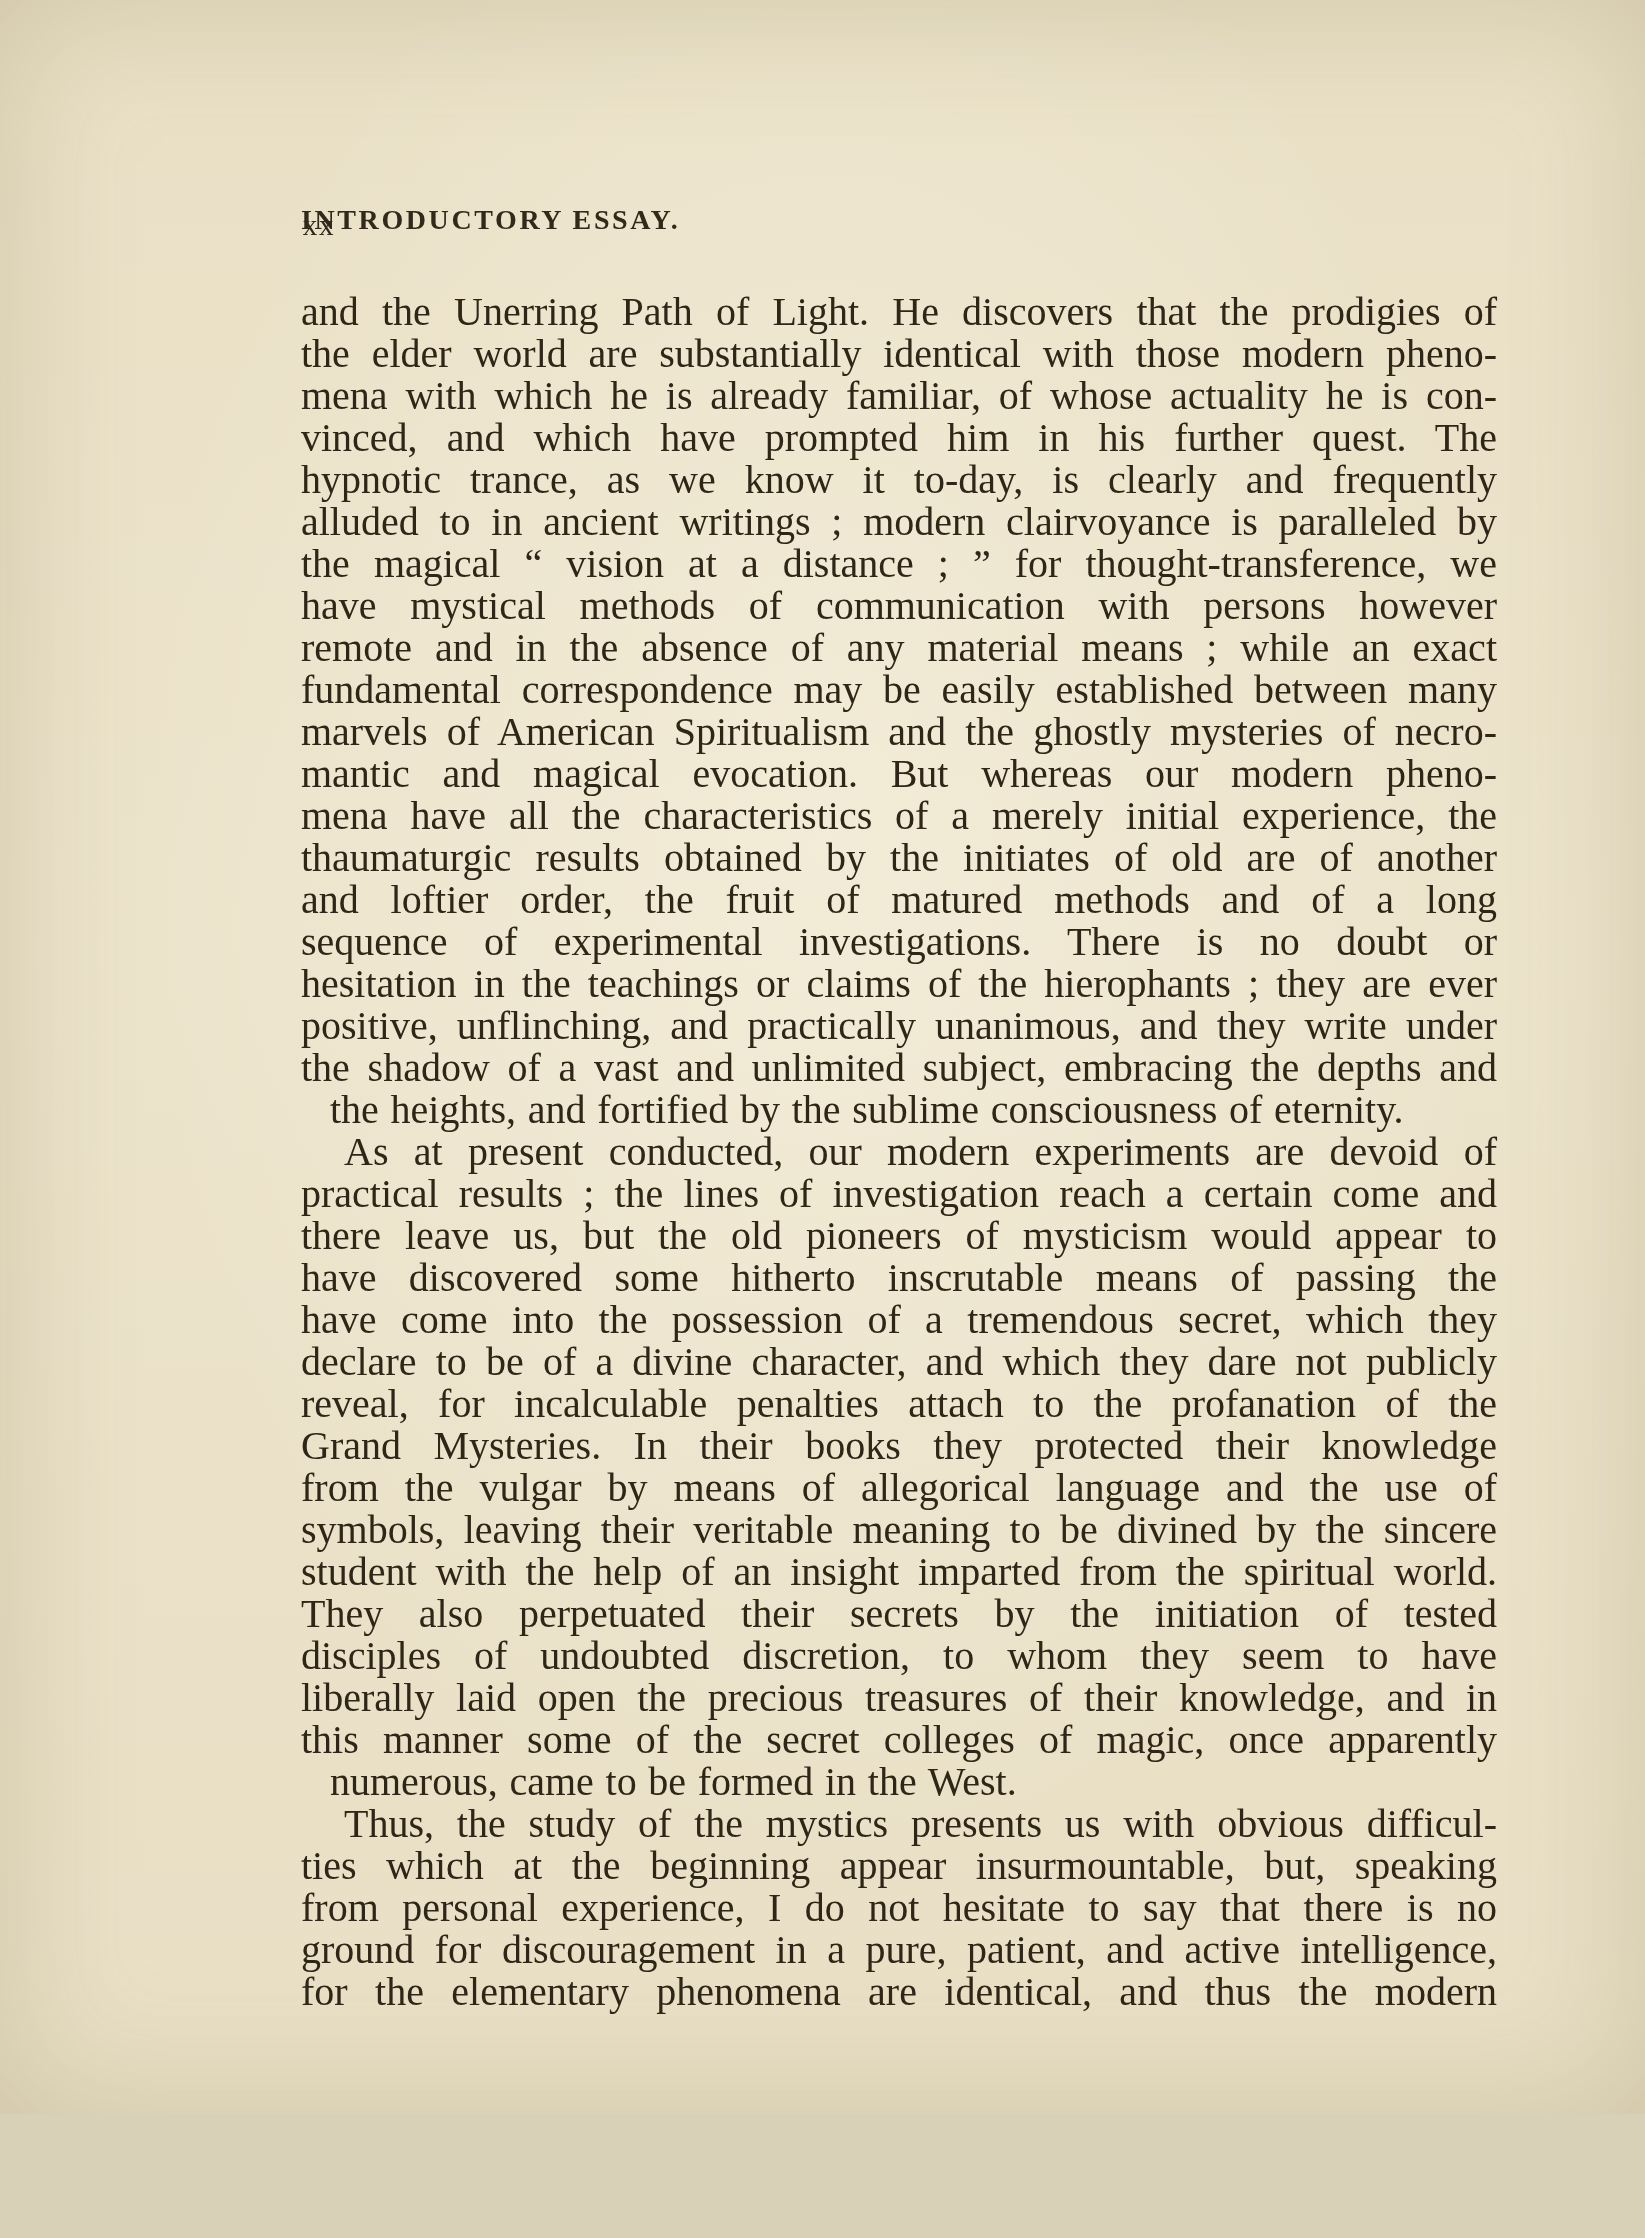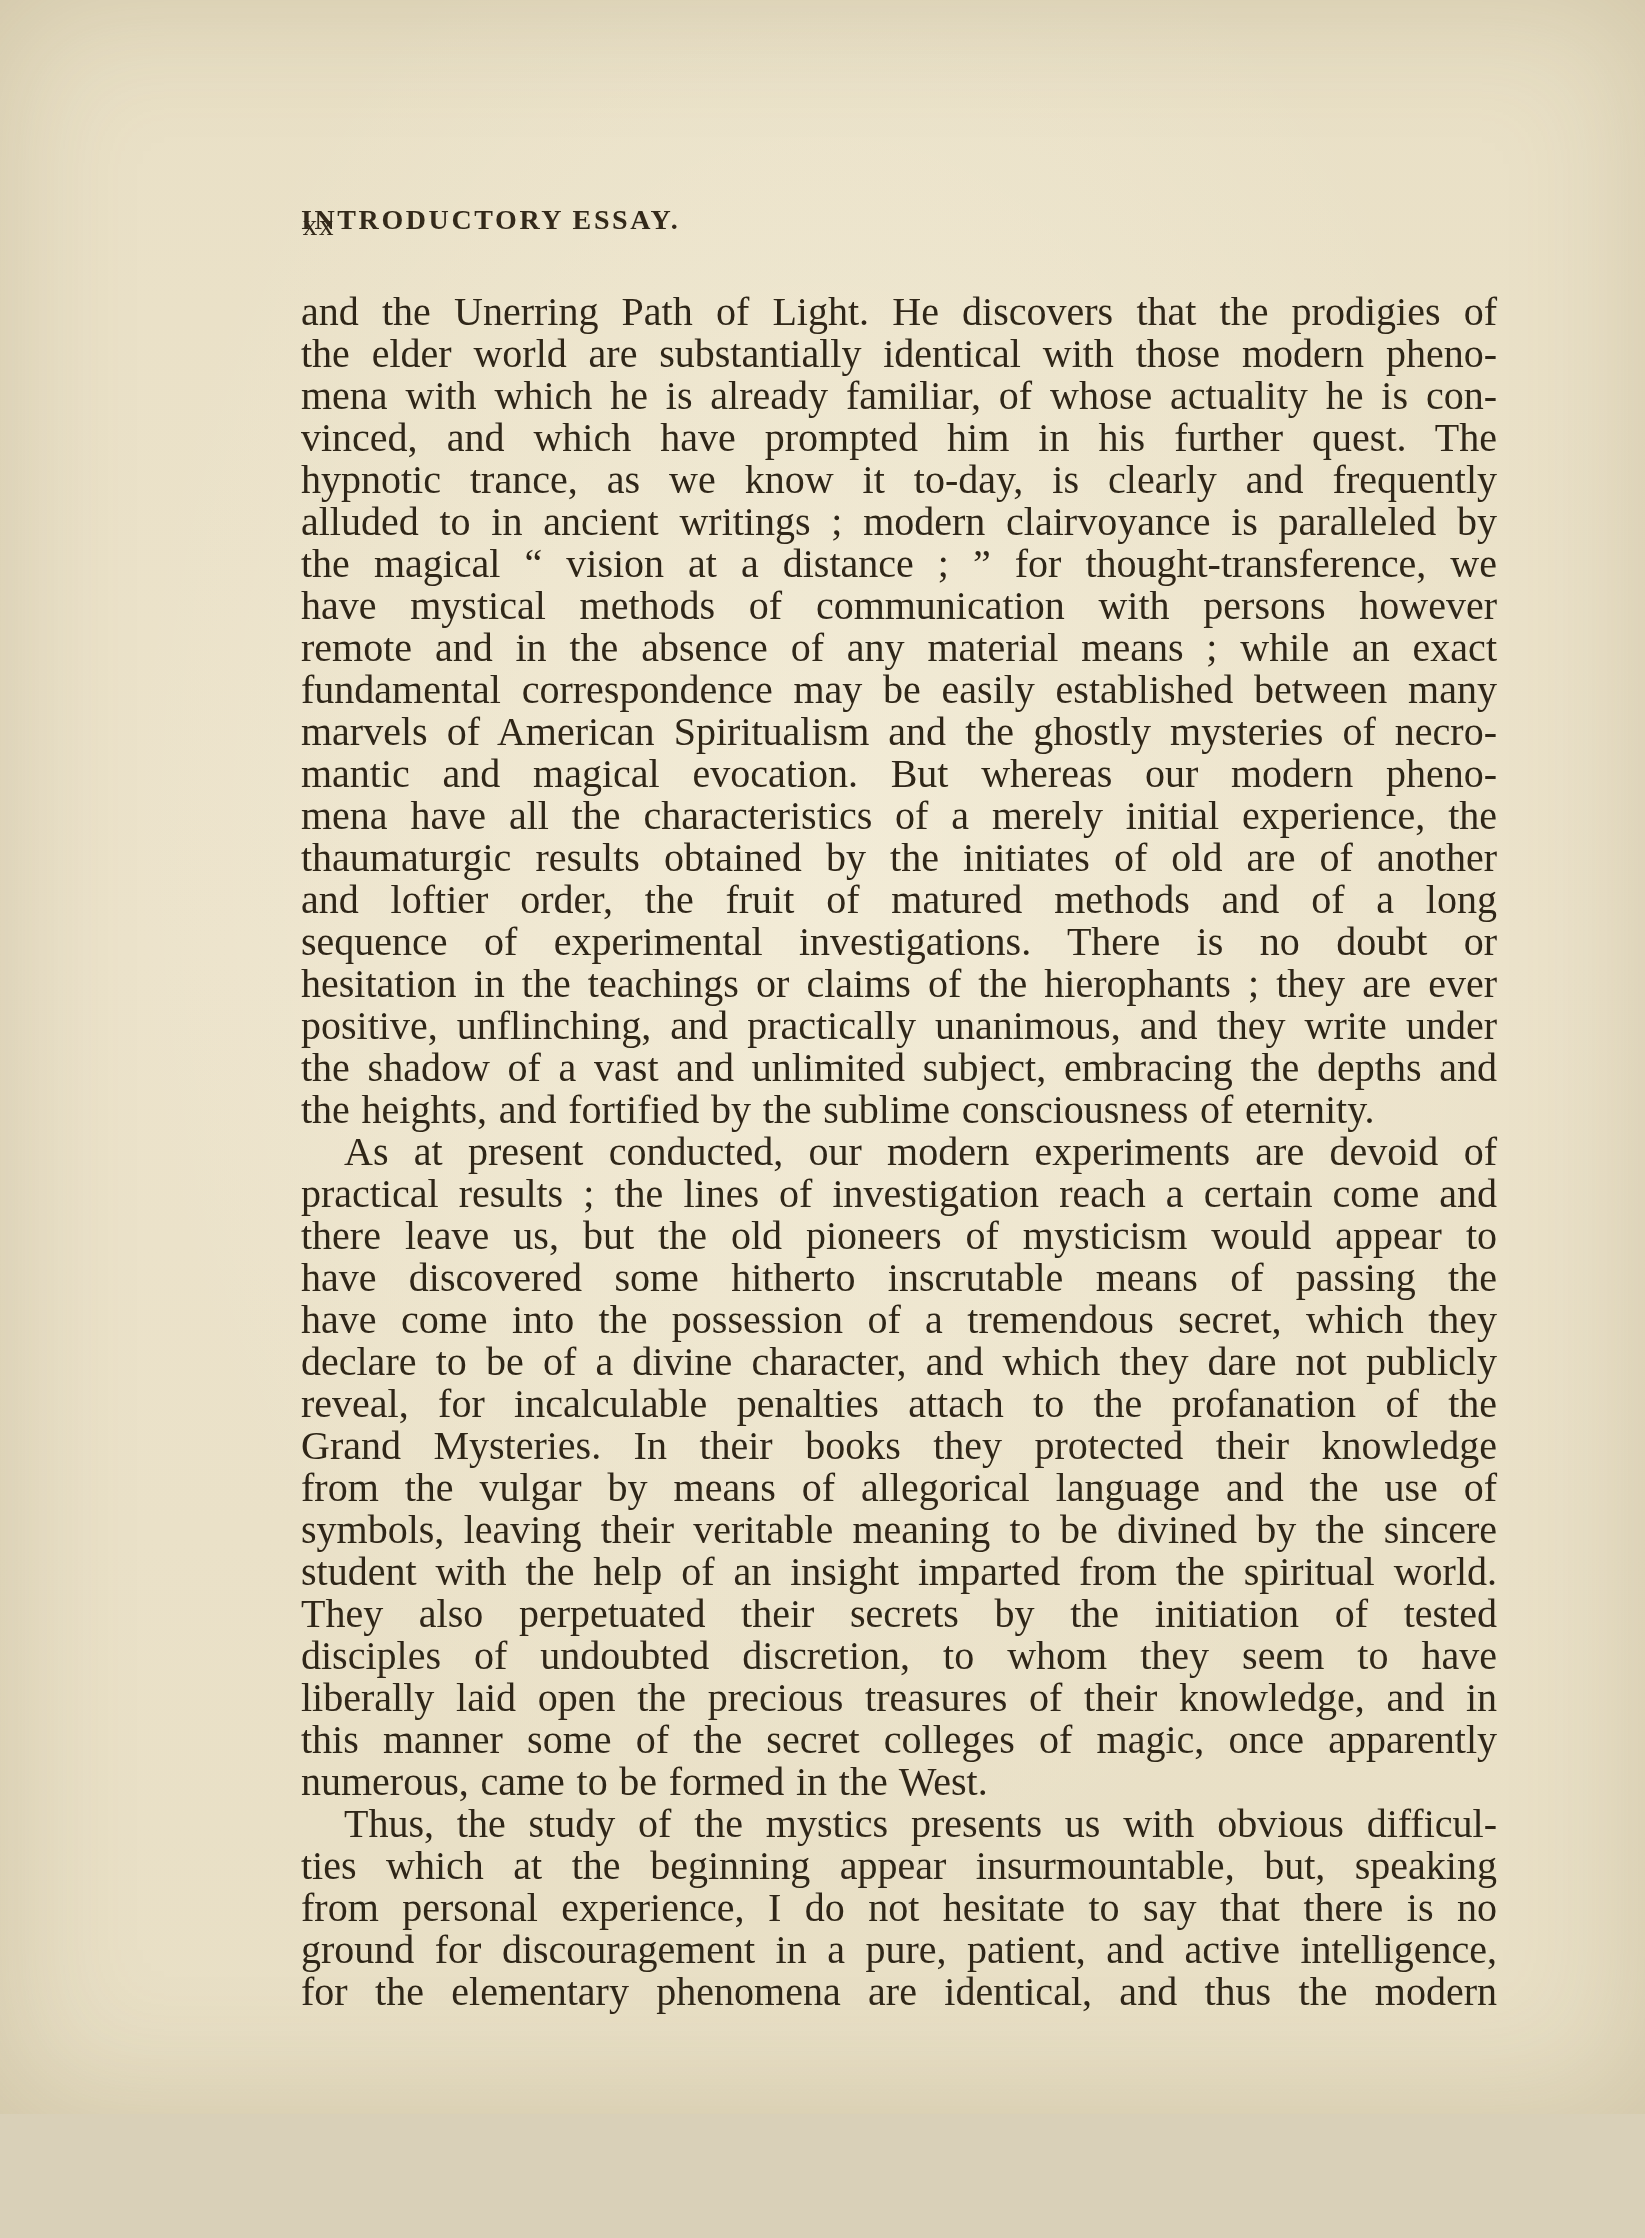--- a/index.html
+++ b/index.html
@@ -53,20 +53,21 @@
     line-height: 42px;
     word-spacing: 1.7px;
   }
   .line {
     text-align: justify;
     text-align-last: justify;
     white-space: normal;
   }
   .line.last {
     text-align-last: left;
+    margin-left: 29px;
   }
   .line.indent {
     text-indent: 43px;
   }
 </style>
 </head>
 <body>
 
 <div class="page">
   <div class="content">

